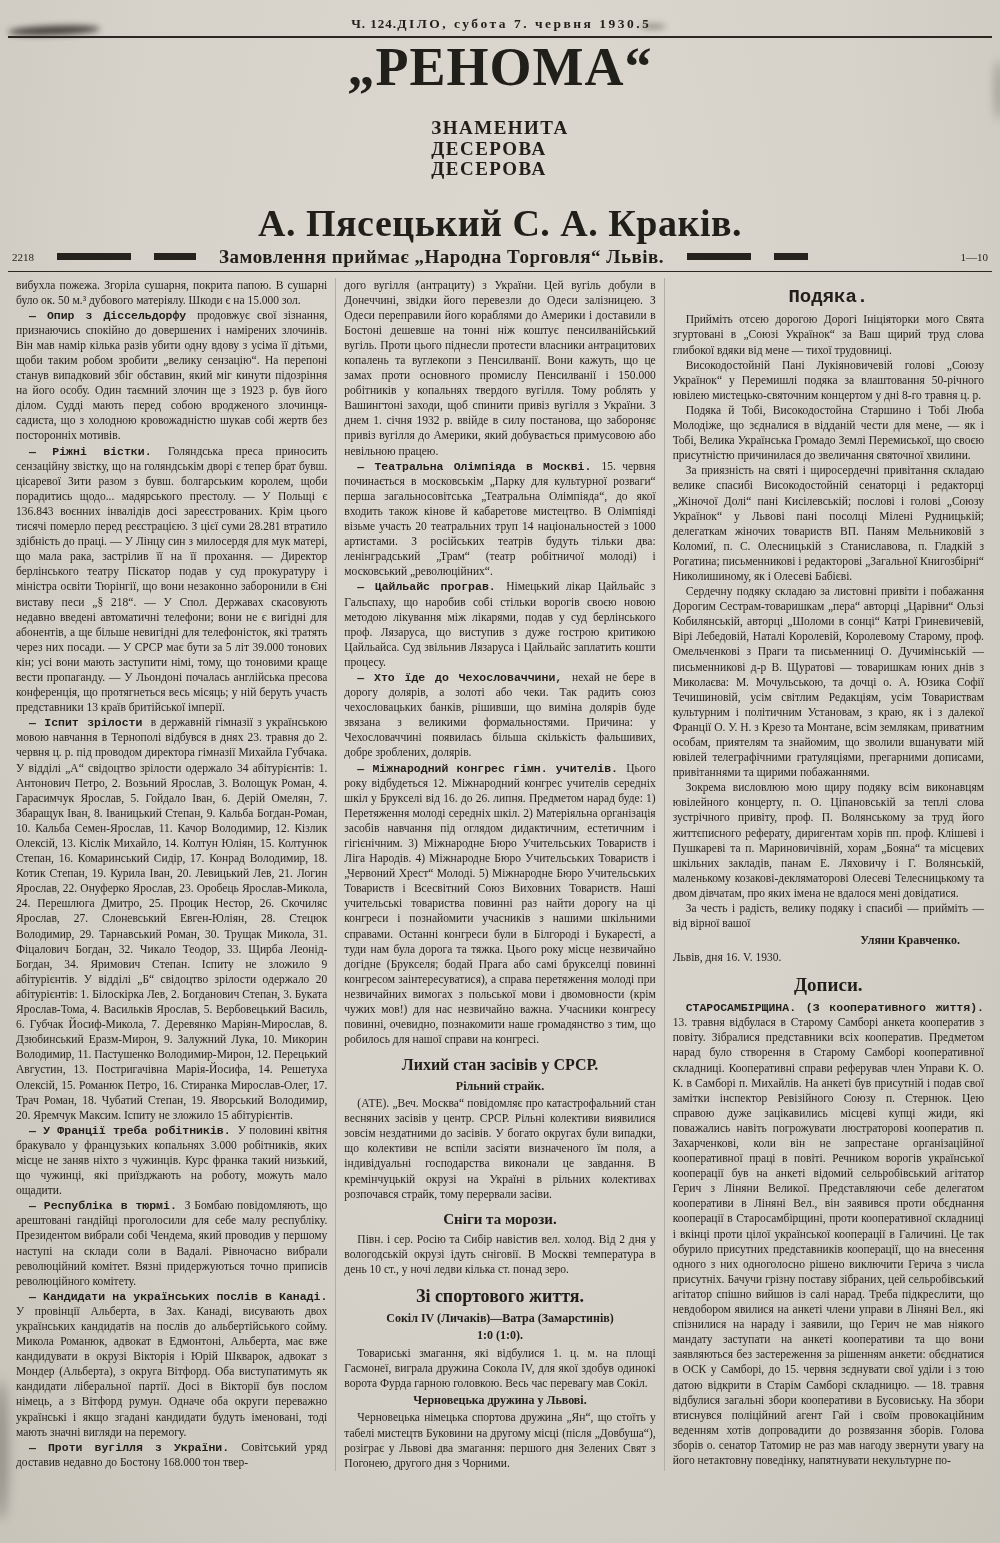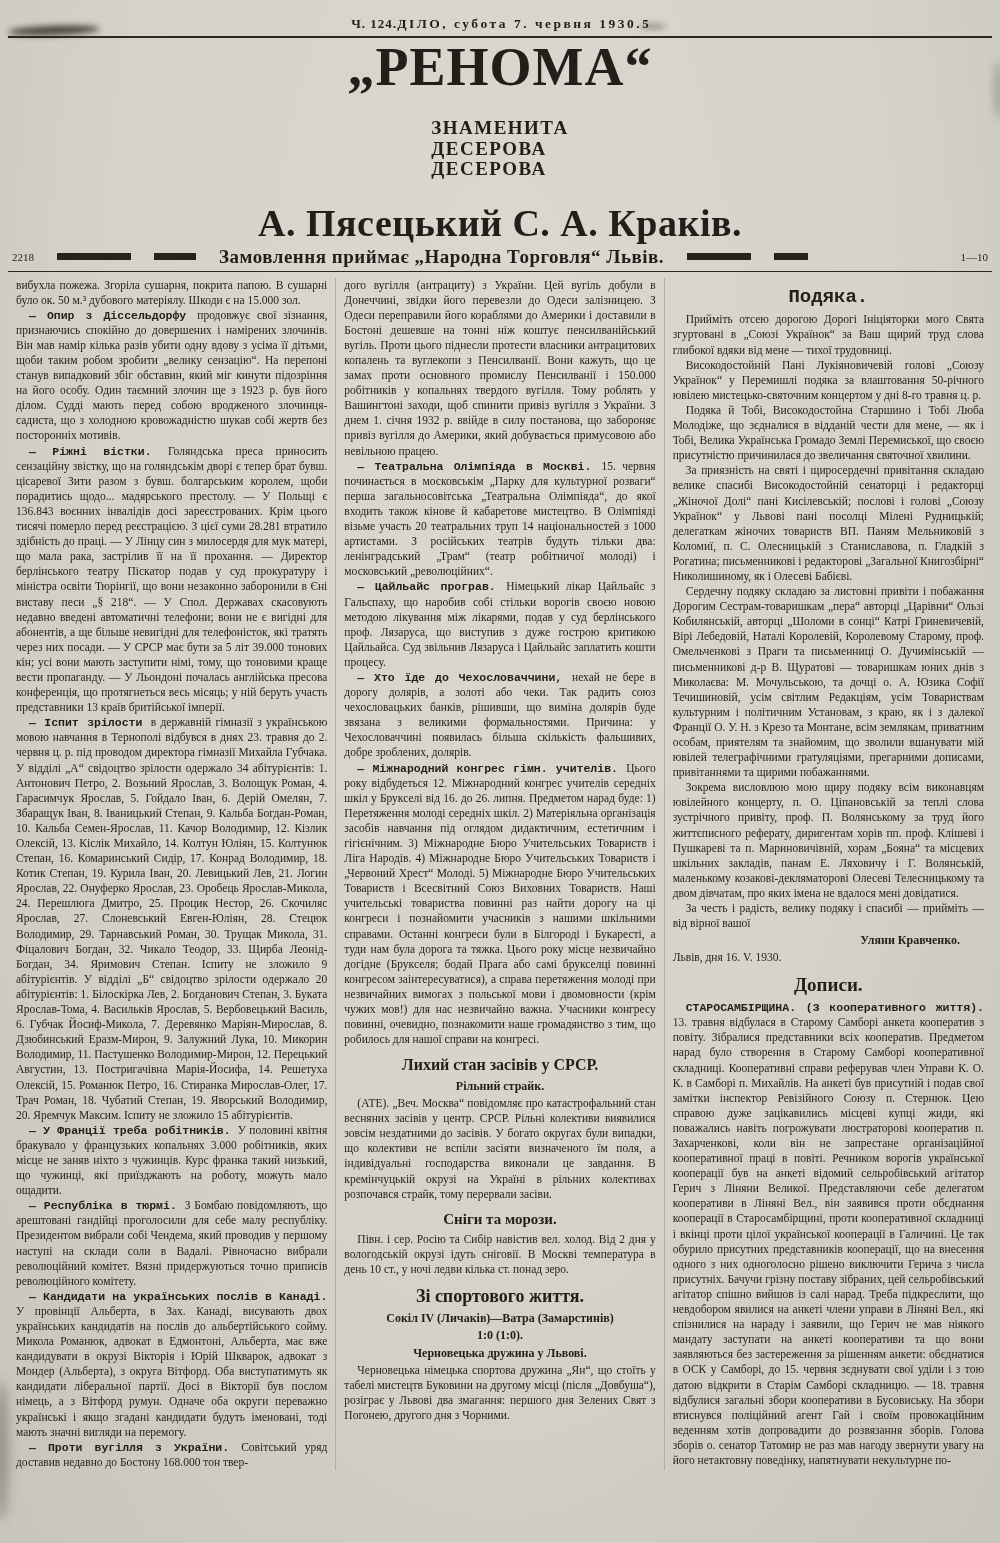--- a/index.html
+++ b/index.html
@@ -108,20 +108,21 @@
       <p class="par"><b class="lead">— Хто їде до Чехословаччини, </b>нехай не бере в дорогу долярів, а золоті або чеки. Так радить союз чехословацьких банків, рішивши, що виміна долярів буде звязана з великими формальностями. Причина: у Чехословаччині появилась більша скількість фальшивих, добре зроблених, долярів.</p>
       <p class="par"><b class="lead">— Міжнародний конгрес гімн. учителів. </b>Цього року відбудеться 12. Міжнародний конгрес учителів середніх шкіл у Брукселі від 16. до 26. липня. Предметом нарад буде: 1) Перетяження молоді середніх шкіл. 2) Матеріяльна організація засобів навчання під оглядом дидактичним, естетичним і гігієнічним. 3) Міжнародне Бюро Учительських Товариств і Ліга Народів. 4) Міжнародне Бюро Учительських Товариств і „Червоний Хрест“ Молоді. 5) Міжнародне Бюро Учительських Товариств і Всесвітний Союз Виховних Товариств. Наші учительські товариства повинні раз найти дорогу на ці конгреси і познайомити учасників з нашими шкільними справами. Останні конгреси були в Білгороді і Букаресті, а туди нам була дорога та тяжка. Цього року місце незвичайно догідне (Брукселя; бодай Прага або самі брукселці повинні конгресом заінтересуватися), а справа перетяження молоді при незвичайних вимогах з польської мови і двомовности (крім чужих мов!) для нас незвичайно важна. Учасники конгресу повинні, очевидно, познакомити наше громадянство з тим, що робилось для нашої справи на конгресі.</p>
       <div class="head1" style="font-size: 16px;">Лихий стан засівів у СРСР.</div>
       <div class="head2">Рільний страйк.</div>
       <p class="par">(АТЕ). „Веч. Москва“ повідомляє про катастрофальний стан весняних засівів у центр. СРСР. Рільні колективи виявилися зовсім нездатними до засівів. У богато округах були випадки, що колективи не вспіли засіяти визначеного їм поля, а індивідуальні господарства виконали це завдання. В кремінчуцькій окрузі на Україні в рільних колективах розпочався страйк, тому перервали засіви.</p>
       <div class="head1" style="font-size: 15px;">Сніги та морози.</div>
       <p class="par">Півн. і сер. Росію та Сибір навістив вел. холод. Від 2 дня у вологодській окрузі ідуть сніговії. В Москві температура в день 10 ст., у ночі ледви кілька ст. понад зеро.</p>
       <div class="head1" style="font-size: 18px;">Зі спортового життя.</div>
       <div class="head2">Сокіл IV (Личаків)—Ватра (Замарстинів)</div>
       <div class="head2">1:0 (1:0).</div>
+      <p class="par">Товариські змагання, які відбулися 1. ц. м. на площі Гасмонеї, виграла дружина Сокола IV, для якої здобув одинокі ворота Фурда гарною головкою. Весь час перевагу мав Сокіл.</p>
       <div class="head2">Черновецька дружина у Львові.</div>
       <p class="par">Черновецька німецька спортова дружина „Ян“, що стоїть у табелі мистецтв Буковини на другому місці (після „Довбуша“), розіграє у Львові два змагання: першого дня Зелених Свят з Погонею, другого дня з Чорними.</p>
     </div>
   <div class="col">
       <div class="head1" style="font-size: 19px; font-family: Liberation Mono, monospace;">Подяка.</div>
       <p class="par">Прийміть отсею дорогою Дорогі Ініціяторки мого Свята згуртовані в „Союзі Українок“ за Ваш щирий труд слова глибокої вдяки від мене — тихої трудовниці.</p>
       <p class="par">Високодостойній Пані Лукіяновичевій голові „Союзу Українок“ у Перемишлі подяка за влаштовання 50-річного ювілею мистецько-святочним концертом у дні 8-го травня ц. р.</p>
       <p class="par">Подяка й Тобі, Високодостойна Старшино і Тобі Люба Молодіже, що зєдналися в відданій чести для мене, — як і Тобі, Велика Українська Громадо Землі Перемиської, що своєю присутністю причинилася до звеличання святочної хвилини.</p>
       <p class="par">За приязність на святі і щиросердечні привітання складаю велике спасибі Високодостойній сенаторці і редакторці „Жіночої Долі“ пані Кисілевській; послові і голові „Союзу Українок“ у Львові пані посолці Мілені Рудницькій; делегаткам жіночих товариств ВП. Паням Мельниковій з Коломиї, п. С. Олесницькій з Станиславова, п. Гладкій з Рогатина; письменникові і редакторові „Загальної Книгозбірні“ Николишиному, як і Олесеві Бабієві.</p>
       <p class="par">Сердечну подяку складаю за листовні привіти і побажання Дорогим Сестрам-товаришкам „пера“ авторці „Царівни“ Ользі Кобилянській, авторці „Шоломи в сонці“ Катрі Гриневичевій, Вірі Лебедовій, Наталі Королевій, Королевому Старому, проф. Омельченкові з Праги та письменниці О. Дучимінській — письменникові д-р В. Щуратові — товаришкам юних днів з Миколаєва: М. Мочульською, та дочці о. А. Юзика Софії Течишиновій, усім світлим Редакціям, усім Товариствам культурним і політичним Установам, з краю, як і з далекої Франції О. У. Н. з Крезо та Монтане, всім землякам, приватним особам, приятелям та знайомим, що зволили вшанувати мій ювілей телеграфічними гратуляціями, прегарними дописами, привітаннями та щирими побажаннями.</p>

